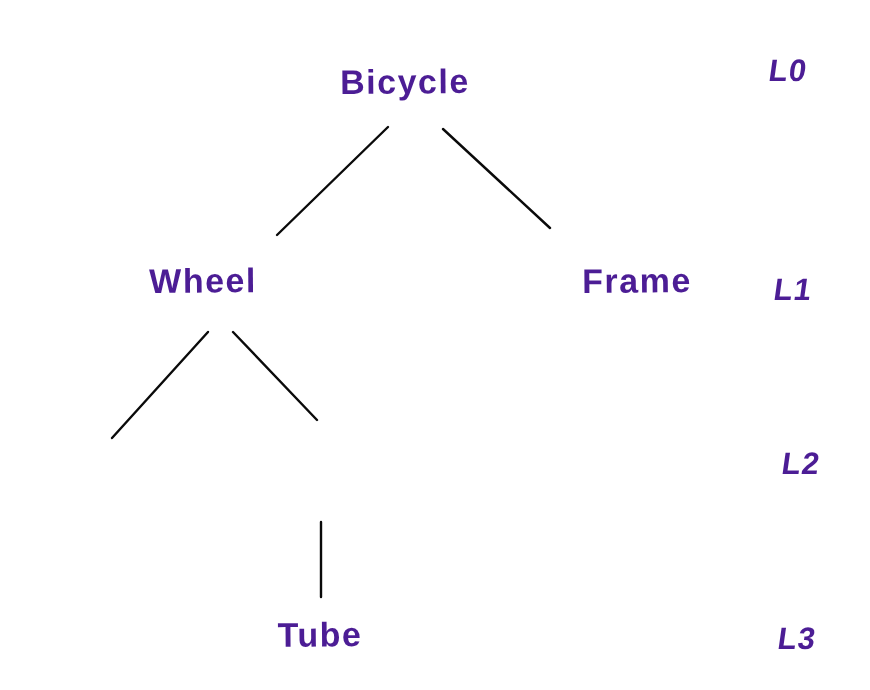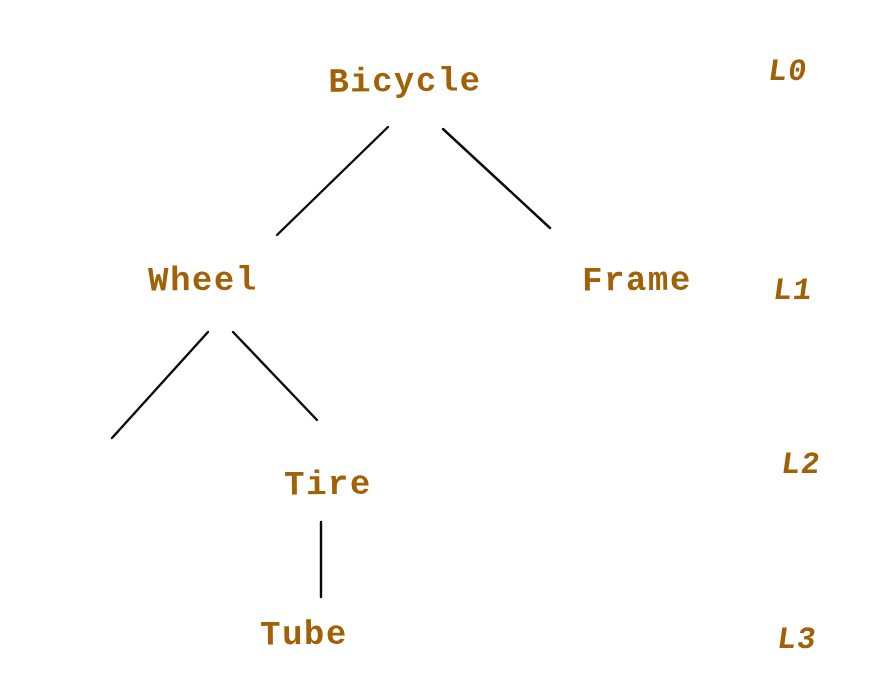--- a/index.html
+++ b/index.html
@@ -6,22 +6,22 @@
     margin: 0;
     padding: 0;
     background: #ffffff;
   }
   .canvas {
     position: relative;
     width: 870px;
     height: 690px;
     background: #ffffff;
     overflow: hidden;
-    font-family: Liberation Mono, monospace;
-    color: #a16207;
+    font-family: Liberation Sans, sans-serif;
+    color: #4c1d95;
   }
   .edges {
     position: absolute;
     left: 0;
     top: 0;
   }
   .edge {
     stroke: #0a0a0a;
     stroke-width: 2.4;
     stroke-linecap: round;
@@ -43,21 +43,21 @@
     letter-spacing: 1px;
     white-space: nowrap;
     user-select: none;
   }
   
   .pos-bicycle { left: 405px; top: 82px;  }
   .pos-wheel   { left: 203px; top: 281px; }
   .pos-frame   { left: 637px; top: 281px; }
   .pos-rim     { left: 127px; top: 486px; }
   .pos-tire    { left: 328px; top: 485px; }
-  .pos-tube    { left: 304px; top: 635px; }
+  .pos-tube    { left: 320px; top: 635px; }
   
   .pos-l0 { left: 788px; top: 71px;  }
   .pos-l1 { left: 793px; top: 290px; }
   .pos-l2 { left: 801px; top: 464px; }
   .pos-l3 { left: 797px; top: 639px; }
 </style>
 </head>
 <body>
 
 <div class="canvas">
@@ -66,21 +66,20 @@
     <line class="edge" x1="388" y1="127" x2="277" y2="235"></line>
     <line class="edge" x1="443" y1="129" x2="550" y2="228"></line>
     <line class="edge" x1="208" y1="332" x2="112" y2="438"></line>
     <line class="edge" x1="233" y1="332" x2="317" y2="420"></line>
     <line class="edge" x1="321" y1="522" x2="321" y2="597"></line>
   </svg>
 
   <span class="node pos-bicycle">Bicycle</span>
   <span class="node pos-wheel">Wheel</span>
   <span class="node pos-frame">Frame</span>
-  <span class="node pos-tire">Tire</span>
   <span class="node pos-tube">Tube</span>
 
   <span class="level pos-l0">L0</span>
   <span class="level pos-l1">L1</span>
   <span class="level pos-l2">L2</span>
   <span class="level pos-l3">L3</span>
 
 </div>
 
 </body></html>

